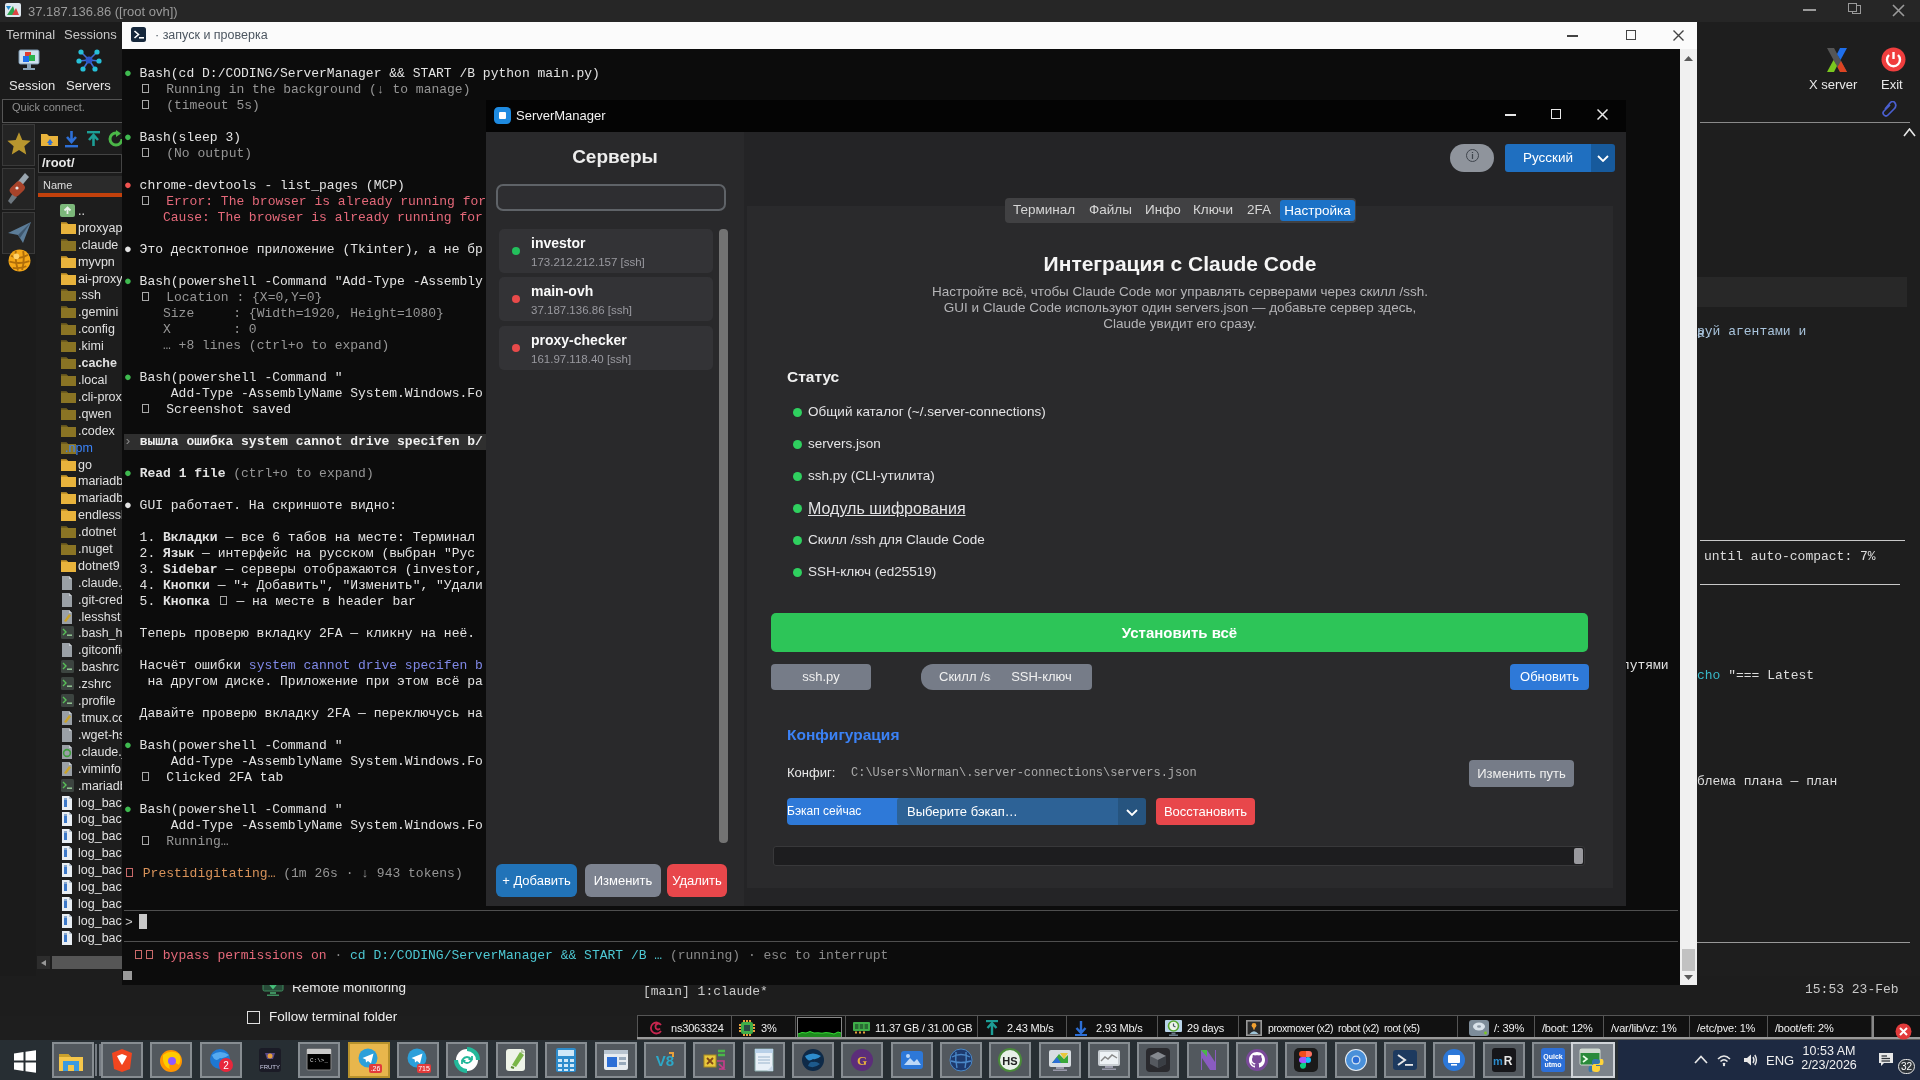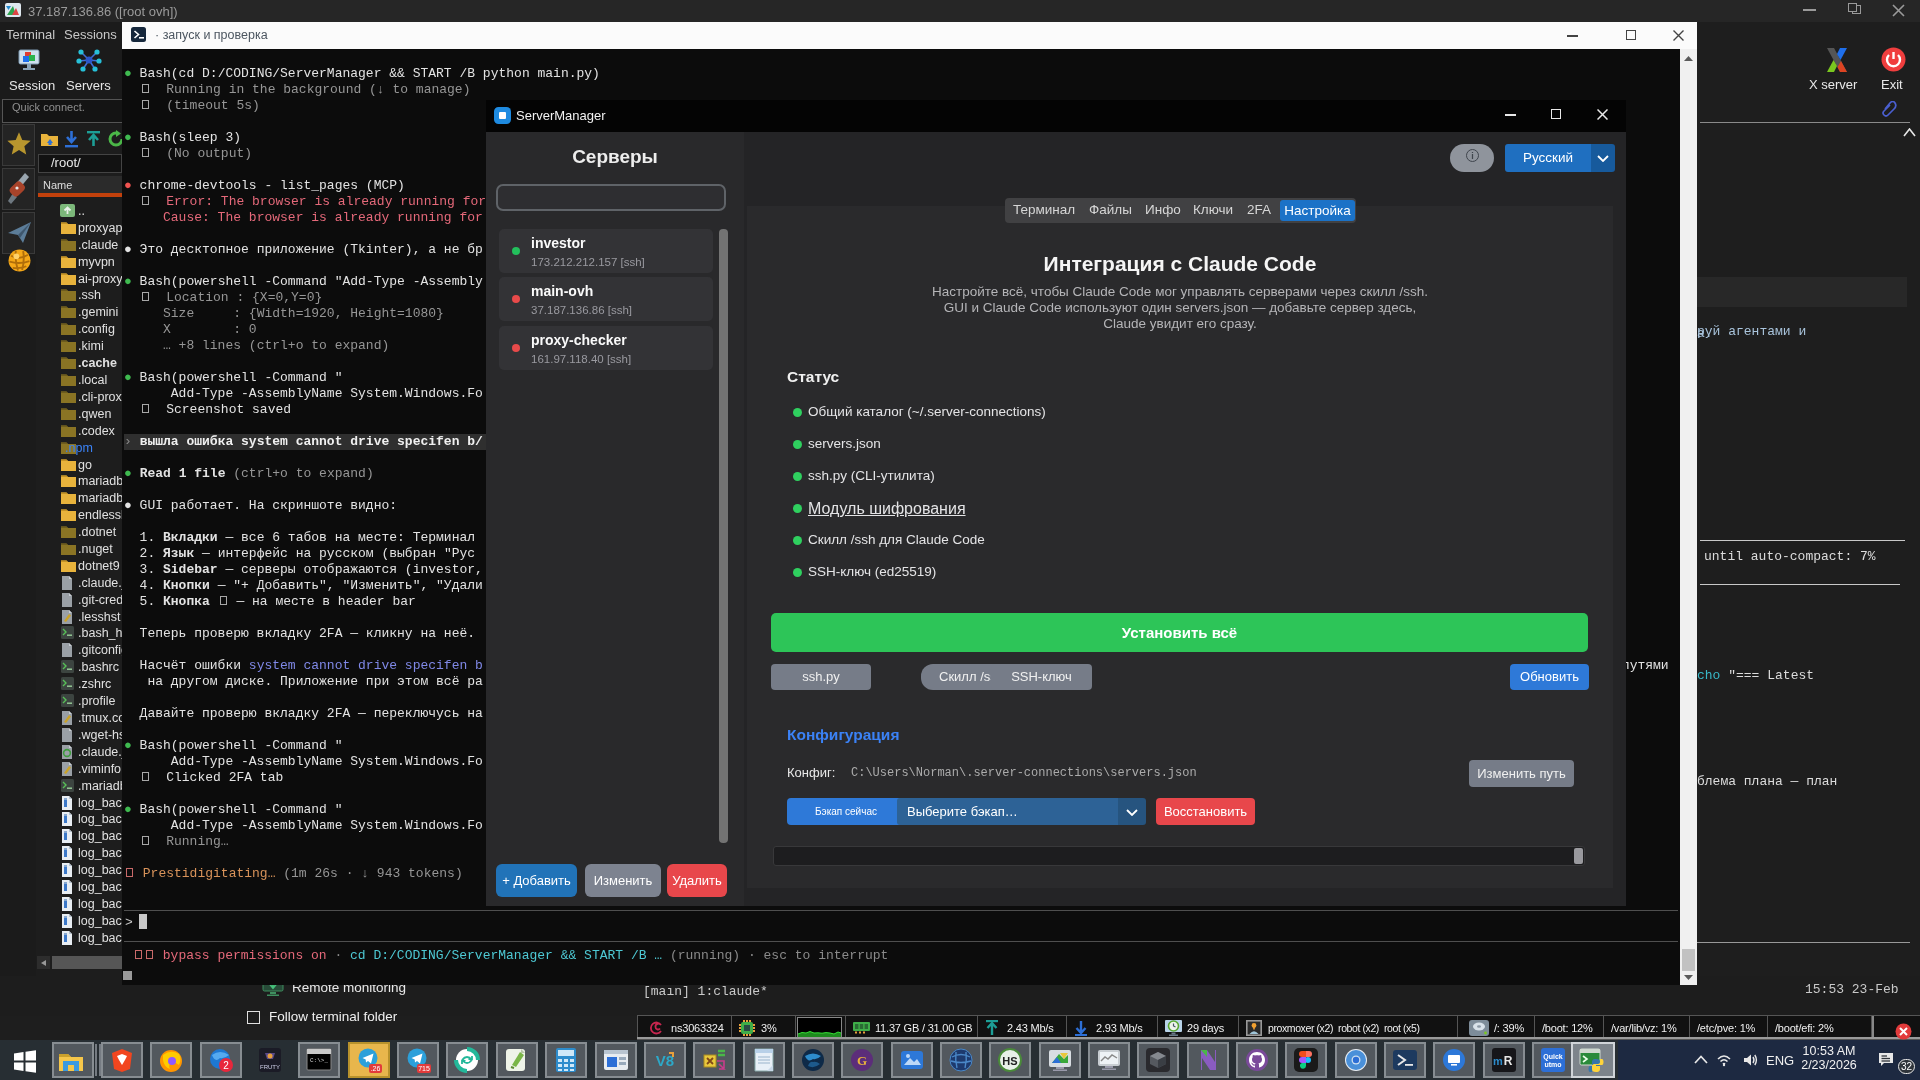--- a/index.html
+++ b/index.html
@@ -98,21 +98,21 @@
 </svg>
 <svg class="abs" style="left:85px;top:130px;" width="17" height="19" viewBox="0 0 17 19">
  <path d="M8.5 16 L8.5 6 M4 10 L8.5 5 L13 10" stroke="#1d9e96" stroke-width="2.6" fill="none"></path>
  <rect x="2" y="1" width="13" height="2.4" fill="#1d9e96"></rect>
 </svg>
 <svg class="abs" style="left:106px;top:129px;" width="20" height="20" viewBox="0 0 20 20">
  <path d="M16 10 A6 6 0 1 1 10 4" stroke="#4bb748" stroke-width="3" fill="none"></path>
  <path d="M10 1 L15 4.5 L10 8 Z" fill="#4bb748"></path>
 </svg>
 
-<div class="abs" style="left:38px;top:154px;width:84px;height:19px;background:#121212;border:1px solid #444;color:#e8e8e8;font-size:13px;padding-left:12px;">/root/</div>
+<div class="abs" style="left:38px;top:154px;width:84px;height:19px;background:#121212;border:1px solid #444;color:#e8e8e8;font-size:13px;padding-left:3px;font-weight:bold;">/root/</div>
 <div class="abs" style="left:38px;top:176px;width:84px;height:21px;background:#2b2b2b;border-bottom:4px solid #c2410c;color:#ddd;font-size:11px;padding:3px 0 0 5px;">Name</div>
 <svg class="abs" style="left:60px;top:204px;" width="15" height="13" viewBox="0 0 15 13">
     <rect x="0" y="0" width="15" height="13" rx="2" fill="#7cb87a"></rect>
     <path d="M7.5 10 L7.5 4 M4.5 6.5 L7.5 3.5 L10.5 6.5" stroke="#e8f0e8" stroke-width="1.8" fill="none"></path>
   </svg>
 <div class="abs" style="left:78px;top:204px;width:44px;font-size:12.5px;color:#e0e0e0;white-space:nowrap;overflow:hidden;">..</div>
 <svg class="abs" style="left:61px;top:221px;" width="15" height="13" viewBox="0 0 15 13">
     <path d="M0 1.5 L5.5 1.5 L7 3 L15 3 L15 13 L0 13 Z" fill="#e8b33c"></path>
     <path d="M0 1.5 L5.5 1.5 L7 3 L0 3 Z" fill="#c49325"></path>
   </svg>
@@ -905,20 +905,20 @@
 <div class="abs" style="left:808px;top:564px;font-size:13.5px;color:#e4e4e6;">SSH-ключ (ed25519)</div>
 <div class="abs" style="left:771px;top:613px;width:817px;height:39px;background:#2dc558;border-radius:5px;color:#fff;font-size:15px;font-weight:bold;text-align:center;line-height:39px;">Установить всё</div>
 <div class="abs" style="left:771px;top:664px;width:100px;height:26px;background:#767c88;border-radius:4px;color:#f0f0f0;font-size:13px;text-align:center;line-height:26px;">ssh.py</div>
 <div class="abs" style="left:881px;top:664px;width:101px;height:26px;background:#767c88;border-radius:12px;color:#f0f0f0;font-size:13px;text-align:center;line-height:26px;margin-left:40px;">Скилл /ssh</div>
 <div class="abs" style="left:991px;top:664px;width:101px;height:26px;background:#767c88;border-radius:4px;color:#f0f0f0;font-size:13px;text-align:center;line-height:26px;">SSH-ключ</div>
 <div class="abs" style="left:1510px;top:664px;width:79px;height:26px;background:#2e79d8;border-radius:4px;color:#fff;font-size:13px;text-align:center;line-height:26px;">Обновить</div>
 <div class="abs" style="left:787px;top:726px;font-size:15.5px;font-weight:bold;color:#3b82f6;">Конфигурация</div>
 <div class="abs" style="left:787px;top:765px;font-size:13px;color:#e8e8e8;">Конфиг:</div>
 <div class="abs mono" style="left:851px;top:766px;font-size:12px;color:#ababab;">C:\Users\Norman\.server-connections\servers.json</div>
 <div class="abs" style="left:1469px;top:760px;width:105px;height:27px;background:#767c88;border-radius:4px;color:#f0f0f0;font-size:13px;text-align:center;line-height:27px;">Изменить путь</div>
-<div class="abs" style="left:787px;top:798px;width:118px;height:27px;background:#2e79d8;border-radius:4px;color:#fff;font-size:10px;text-align:center;line-height:27px;">Бэкап сейчас</div>
+<div class="abs" style="left:787px;top:798px;width:118px;height:27px;background:#2e79d8;border-radius:4px;color:#fff;font-size:12px;line-height:27px;">Бэкап сейчас</div>
 <div class="abs" style="left:897px;top:798px;width:221px;height:27px;background:#2d6296;border-radius:3px 0 0 3px;color:#fff;font-size:13px;line-height:27px;padding-left:10px;">Выберите бэкап…</div>
 <div class="abs" style="left:1118px;top:798px;width:28px;height:27px;background:#26547f;border-radius:0 3px 3px 0;"></div>
 <svg class="abs" style="left:1126px;top:809px;" width="12" height="7" viewBox="0 0 12 7">
     <path d="M1 1 L6 6 L11 1" stroke="#fff" stroke-width="1.8" fill="none"></path>
   </svg>
 <div class="abs" style="left:1156px;top:798px;width:99px;height:27px;background:#e8474b;border-radius:4px;color:#fff;font-size:13px;text-align:center;line-height:27px;">Восстановить</div>
 <div class="abs" style="left:773px;top:846px;width:812px;height:20px;background:#1d1d1f;border-radius:3px;border:1px solid #38383a;"></div>
 <div class="abs" style="left:1574px;top:848px;width:9px;height:16px;background:#99999e;border-radius:2px;"></div>
 </body></html>

